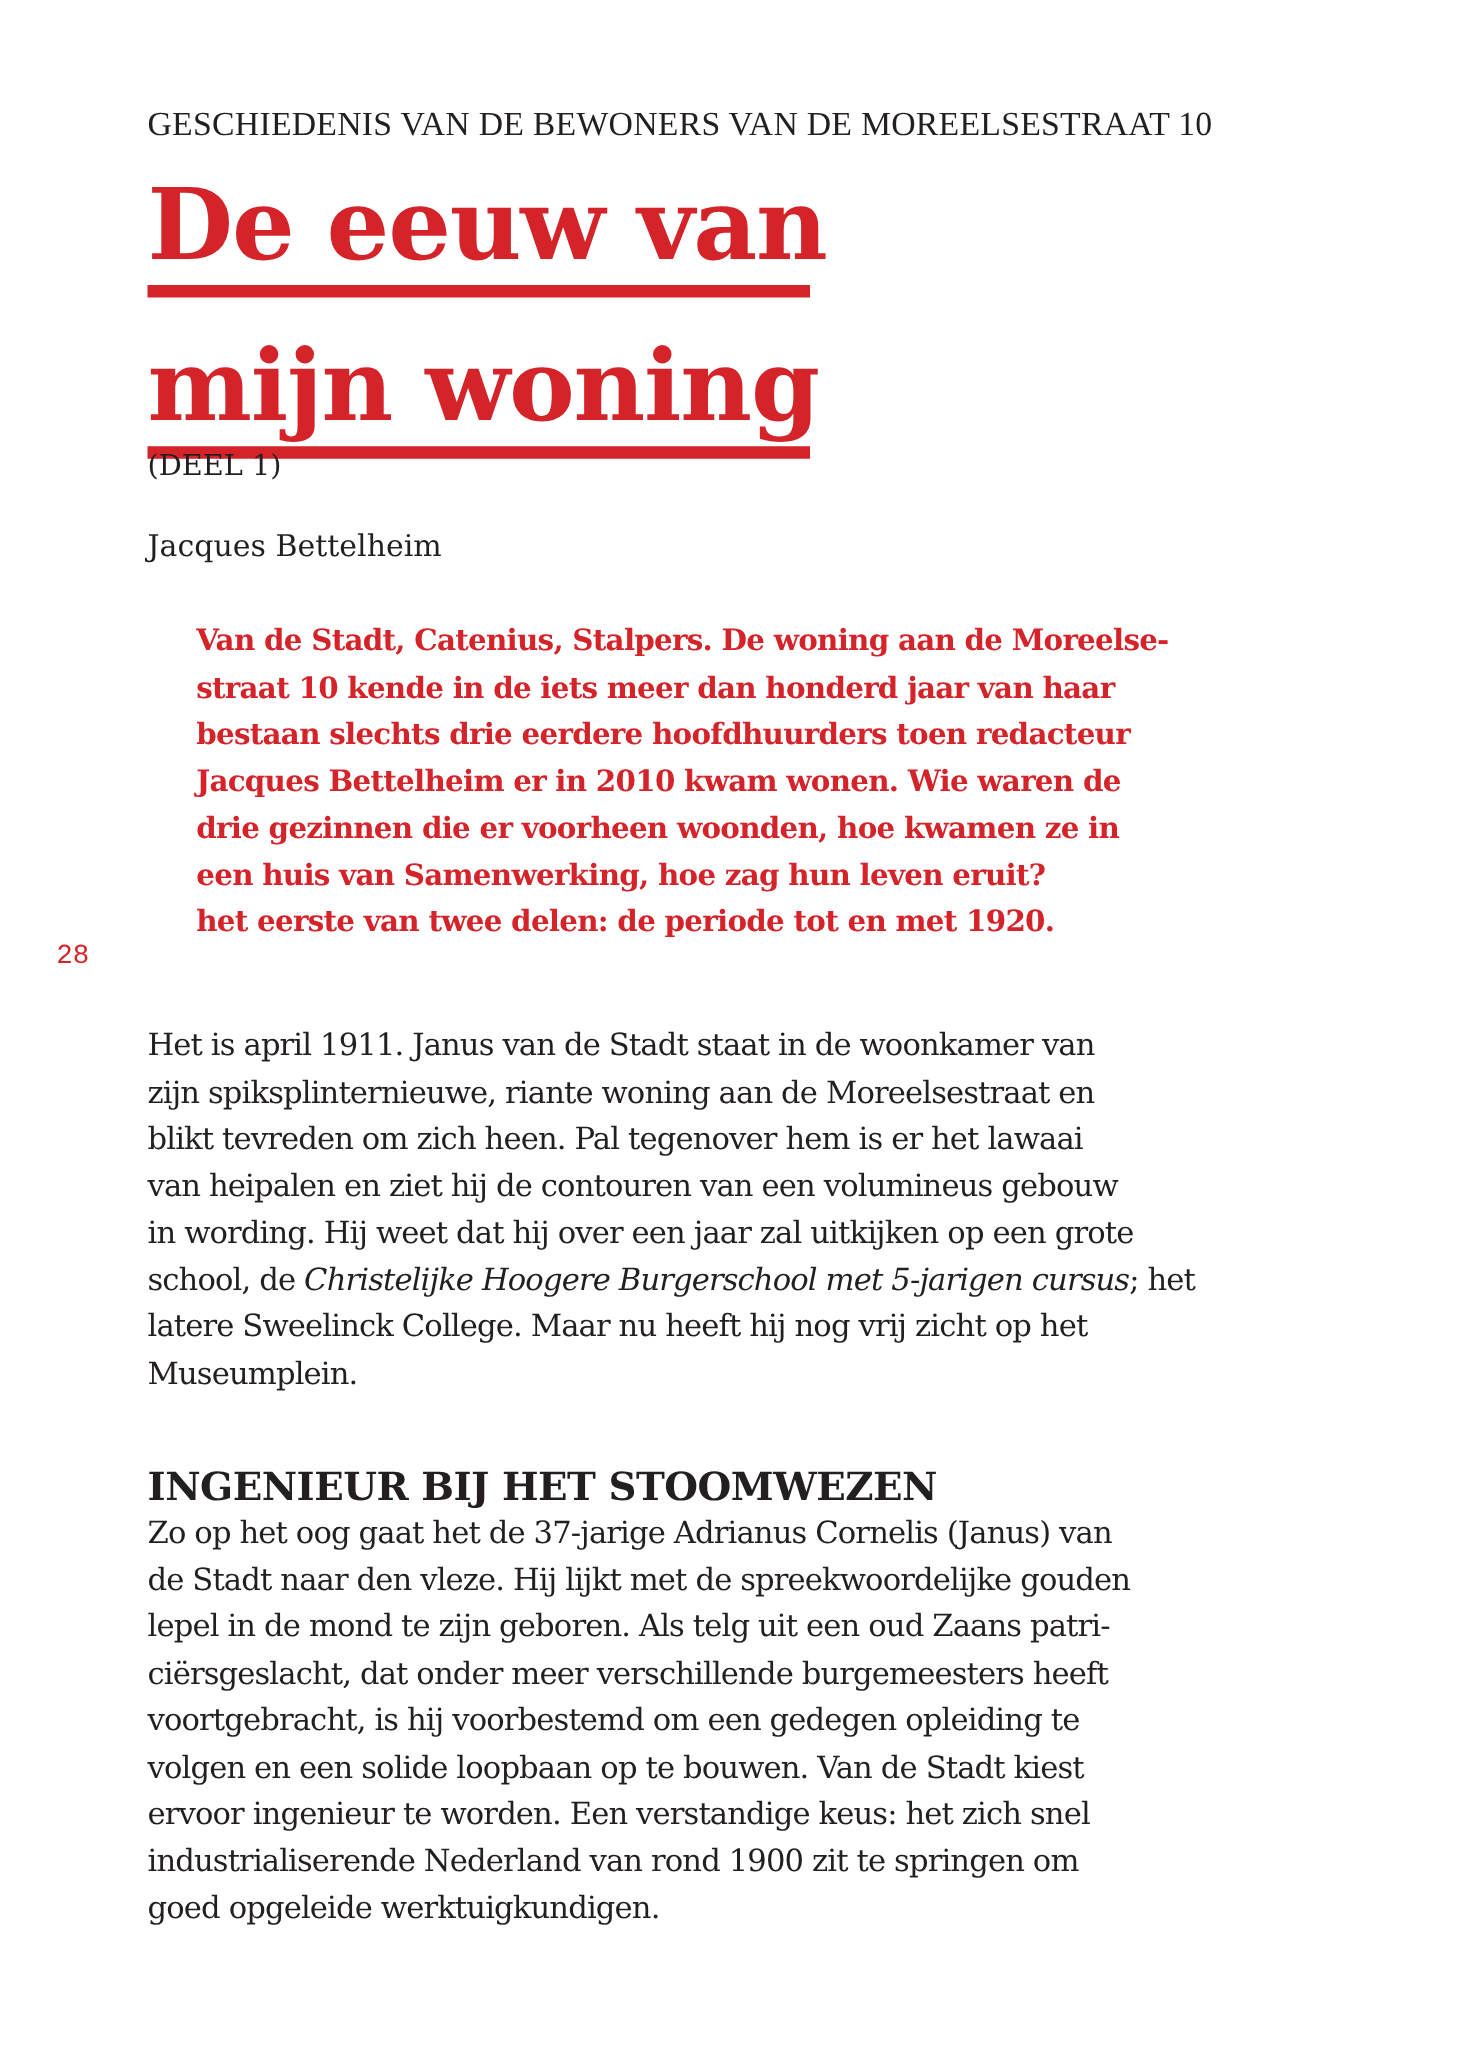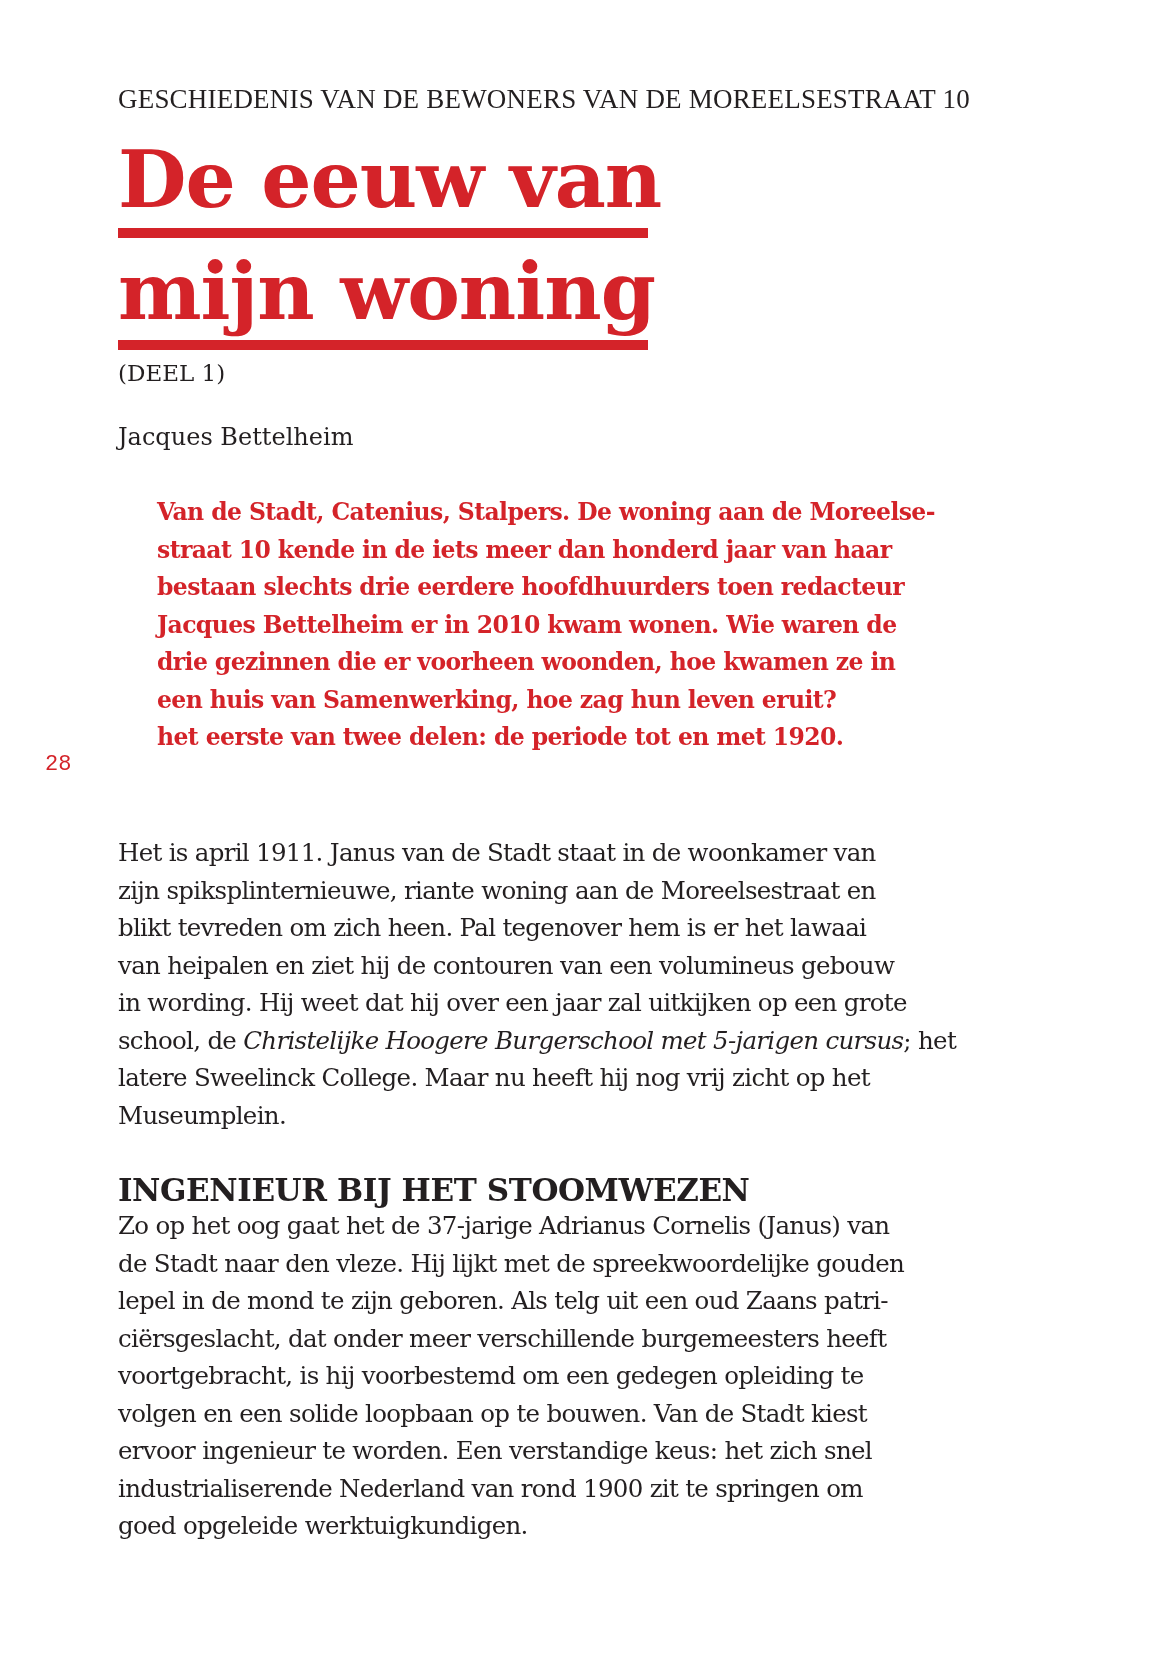--- a/index.html
+++ b/index.html
@@ -36,21 +36,21 @@
       font-size: 79px;
       line-height: 102px;
       color: #d42329;
     }
     .title-line {
       display: block;
       width: 530px;
       border-bottom: 10px solid #d42329;
       height: 88px;
       line-height: 80px;
-      margin-bottom: 14px;
+      margin-bottom: 31px;
       white-space: nowrap;
       letter-spacing: -1px;
     }
     .part {
       position: absolute;
       left: 118px;
       top: 360px;
       font-family: "DejaVu Serif", serif;
       font-size: 23px;
       color: #231f20;
@@ -88,21 +88,21 @@
       position: absolute;
       left: 118px;
       width: 880px;
       margin: 0;
       font-family: "DejaVu Serif", serif;
       font-size: 24.5px;
       line-height: 37.5px;
       color: #231f20;
     }
     .body-text span.line { display: block; white-space: nowrap; letter-spacing: -0.7px; }
-    .para1 { top: 834px; }
+    .para1 { top: 817px; }
     .heading {
       position: absolute;
       left: 118px;
       top: 1172px;
       font-family: "DejaVu Serif", serif;
       font-weight: bold;
       font-size: 31px;
       letter-spacing: -0.4px;
       color: #231f20;
       white-space: nowrap;

